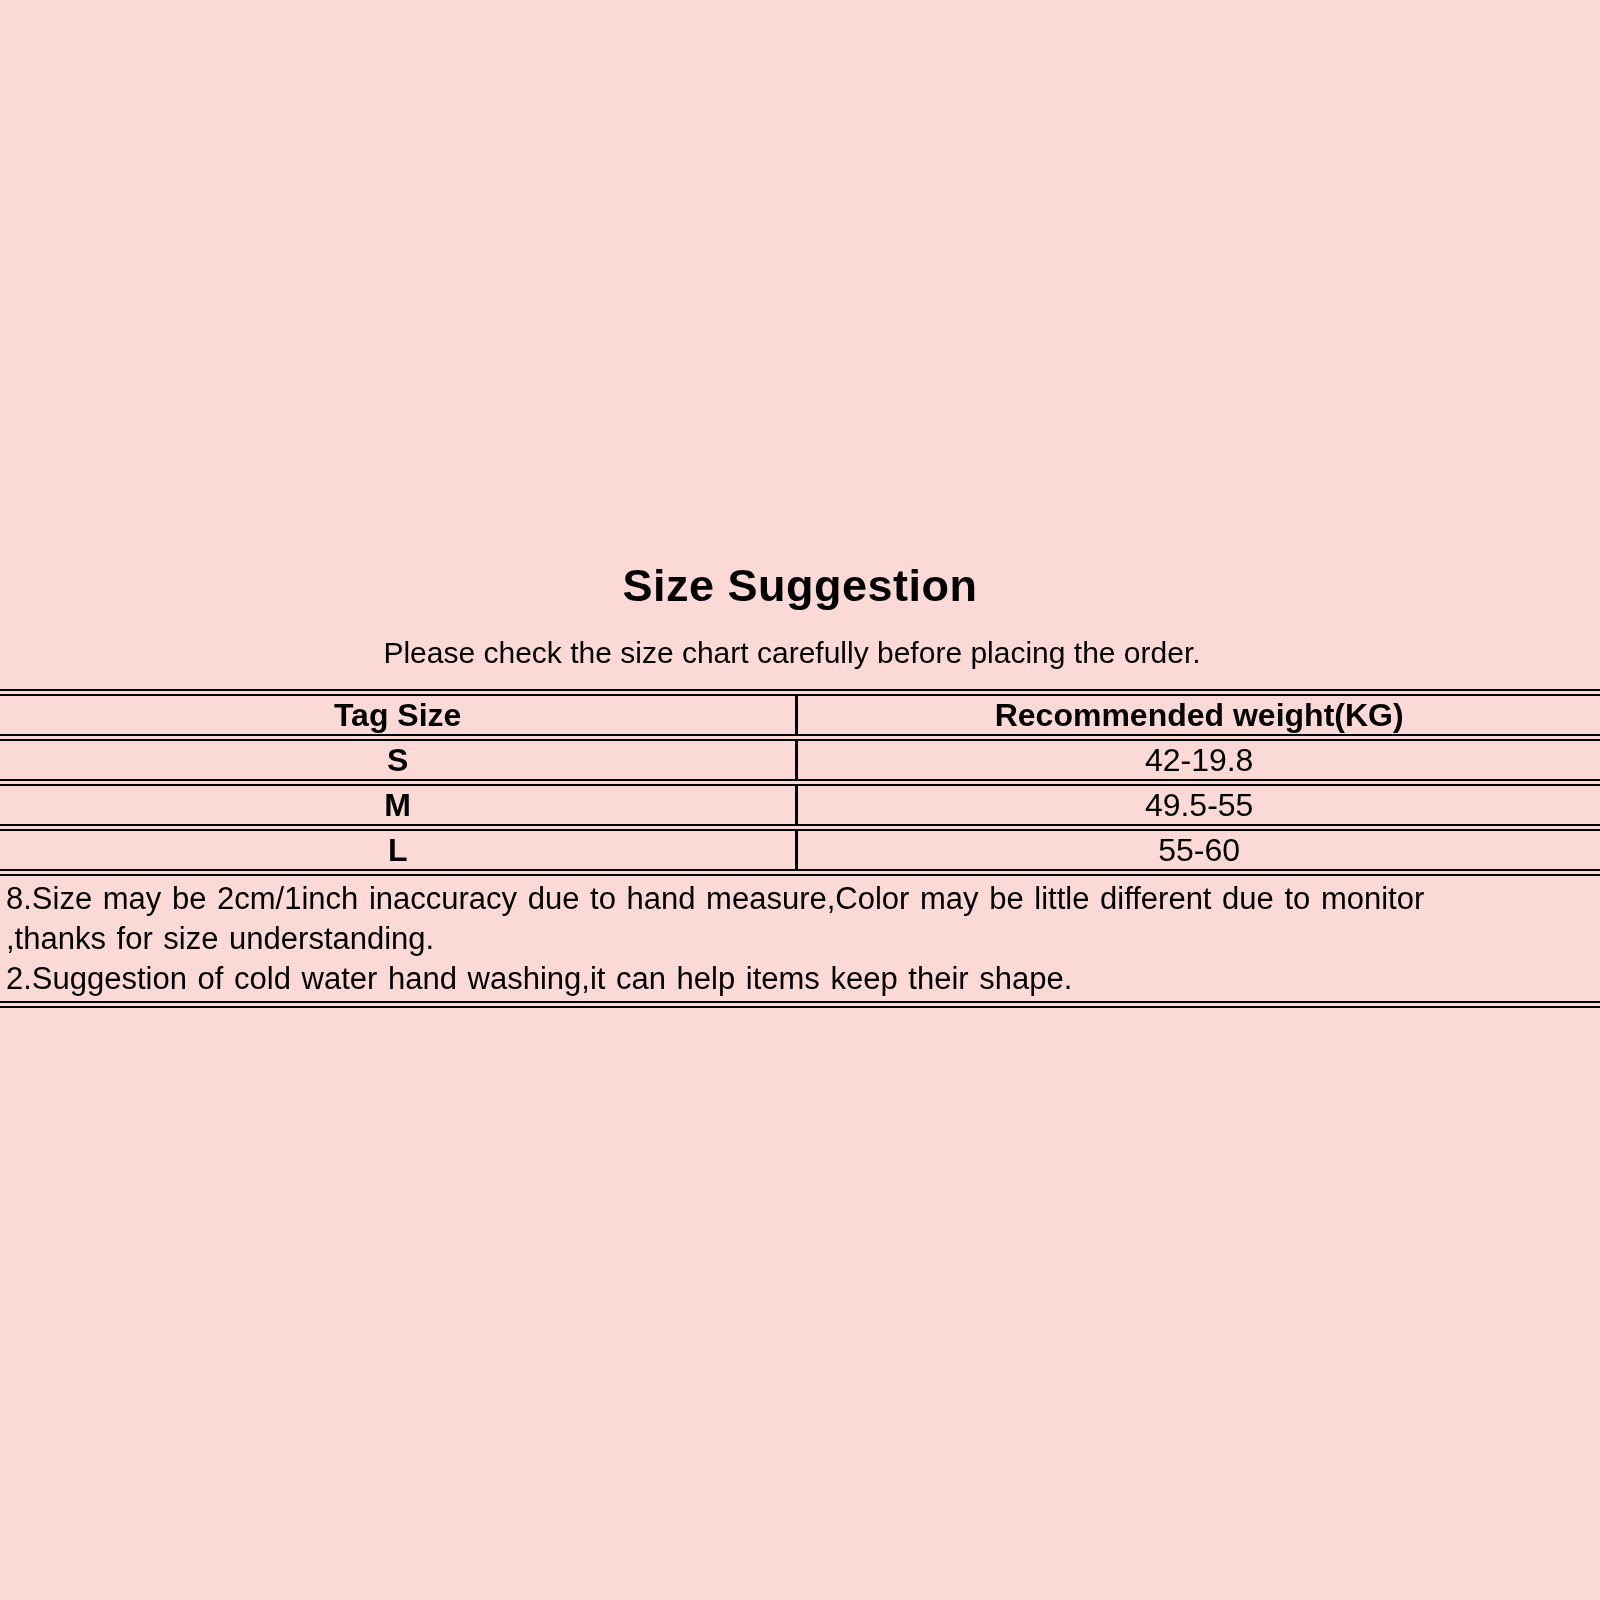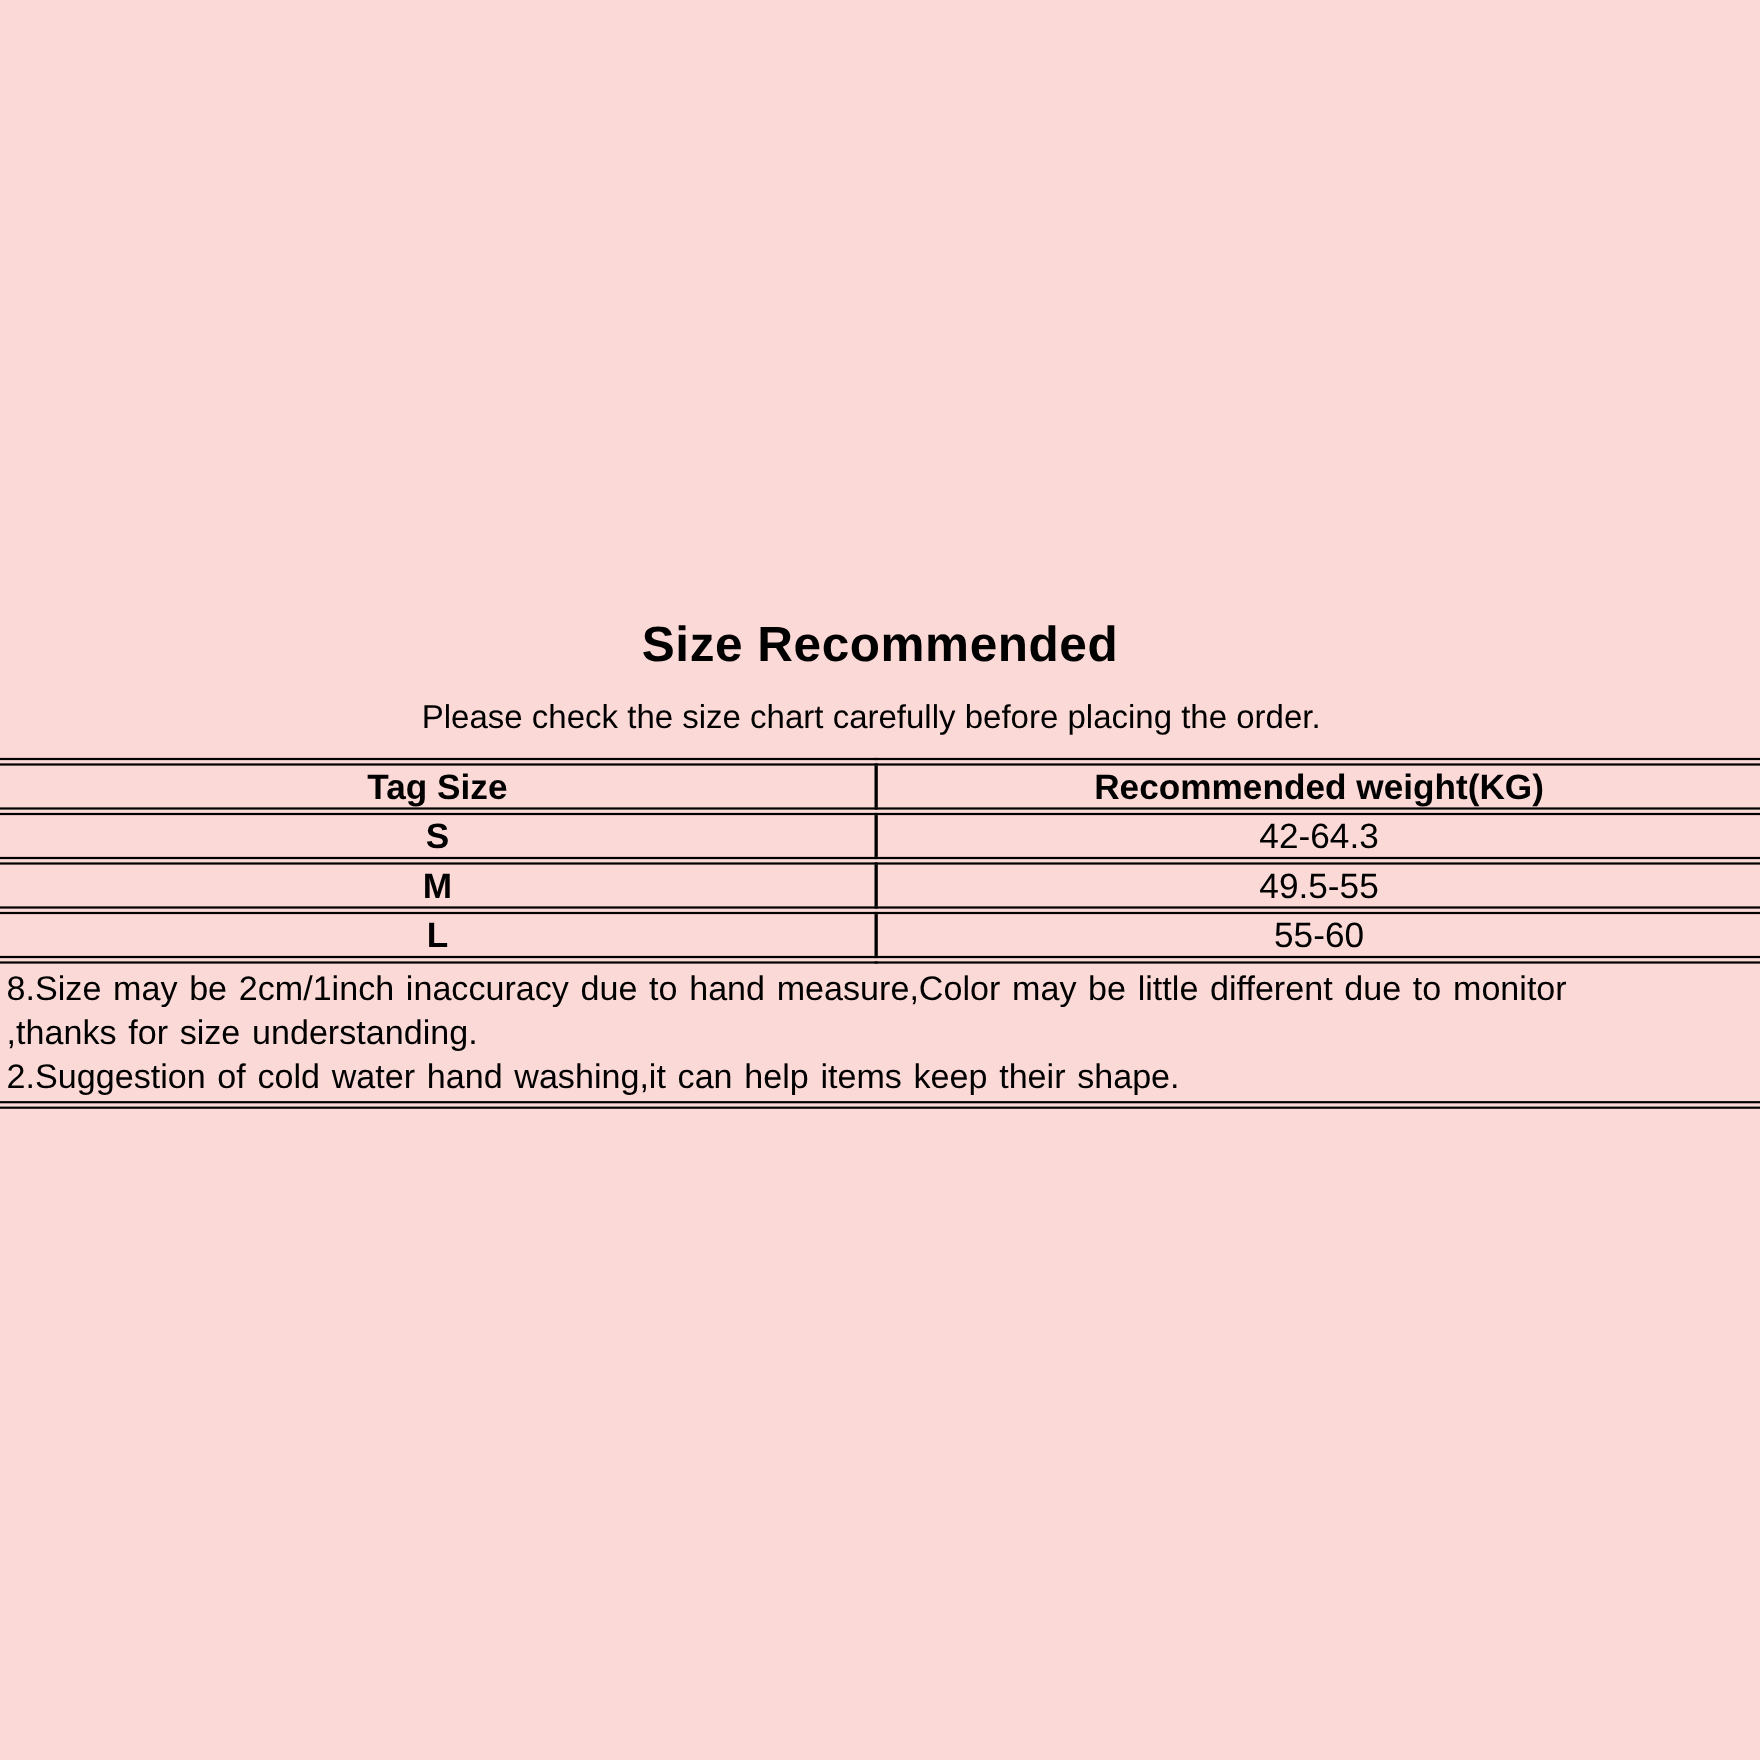--- a/index.html
+++ b/index.html
@@ -72,35 +72,35 @@
   }
   .attention-line {
     white-space: nowrap;
   }
 </style>
 </head>
 <body>
 
 <div class="canvas">
 
-  <h1 class="title">Size Recommended</h1>
+  <h1 class="title">Size Suggestion</h1>
 
   <div class="subtitle">Please check the size chart carefully before placing the order.</div>
 
   <table class="size-table">
     <thead>
       <tr>
         <th>Tag Size</th>
         <th>Recommended weight(KG)</th>
       </tr>
     </thead>
     <tbody>
       <tr>
         <td class="size-cell">S</td>
-        <td class="weight-cell">42-64.3</td>
+        <td class="weight-cell">42-19.8</td>
       </tr>
       <tr>
         <td class="size-cell">M</td>
         <td class="weight-cell">49.5-55</td>
       </tr>
       <tr>
         <td class="size-cell">L</td>
         <td class="weight-cell">55-60</td>
       </tr>
     </tbody>

